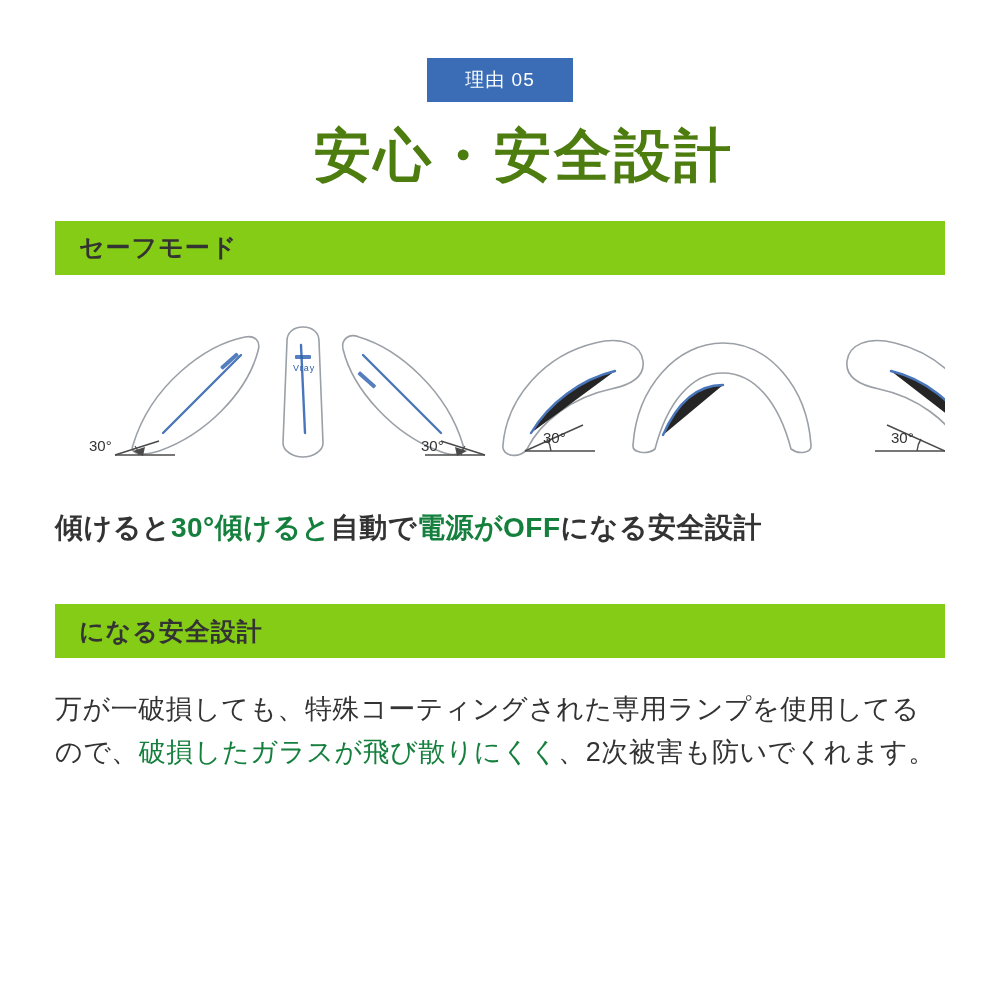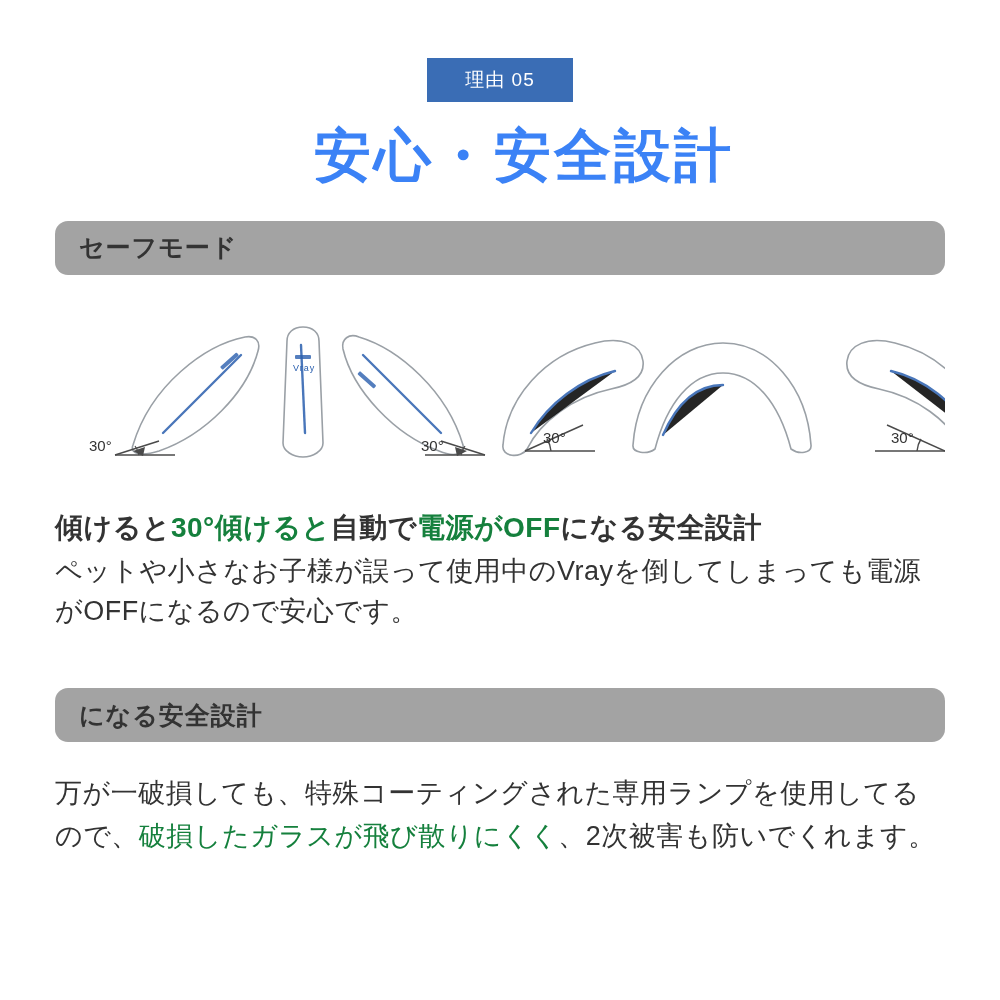--- a/index.html
+++ b/index.html
@@ -32,38 +32,37 @@
     color: #ffffff;
     font-size: 19px;
     letter-spacing: 1px;
     padding: 12px 38px 13px;
     line-height: 1;
     font-weight: 500;
   }
   .main-title {
     margin-top: 22px;
     text-align: center;
-    color: #3b82f6;
+    color: #4d7c0f;
     font-size: 57px;
     font-weight: bold;
     letter-spacing: 3px;
     line-height: 1.1;
     margin-left: 48px;
   }
 
   
   .section-bar {
-    background: #a3a3a3;
+    background: #84cc16;
     margin: 0 55px;
     height: 54px;
     display: flex;
     align-items: center;
     padding-left: 24px;
     box-sizing: border-box;
-    border-radius: 13px;
   }
   .section-bar span {
     font-size: 25px;
     font-weight: bold;
     color: #333333;
     letter-spacing: 1px;
   }
   #safe-mode-bar { margin-top: 34px; }
   #safe-lamp-bar { margin-top: 56px; }
 
@@ -175,21 +174,20 @@
       </g>
       <text x="488" y="150" font-family="'Liberation Sans', sans-serif" font-size="15" fill="#333333">30°</text>
       <text x="836" y="150" font-family="'Liberation Sans', sans-serif" font-size="15" fill="#333333">30°</text>
     </svg>
   </div>
 
   <div class="copy">
     <span class="lead">
       <span>傾けると</span><span class="blue">30°傾けると</span><span>自動で</span><span class="blue">電源がOFF</span><span>になる安全設計</span>
     </span>
-    <span>ペットや小さなお子様が誤って使用中のVrayを倒してしまっても電源がOFFになるので安心です。</span>
   </div>
 
   <div class="section-bar" id="safe-lamp-bar">
     <span>になる安全設計</span>
   </div>
 
   <div class="lamp-copy">
     <span>万が一破損しても、特殊コーティングされた専用ランプを使用してるので、</span><span class="blue">破損したガラスが飛び散りにくく</span><span>、2次被害も防いでくれます。</span>
   </div>
 

